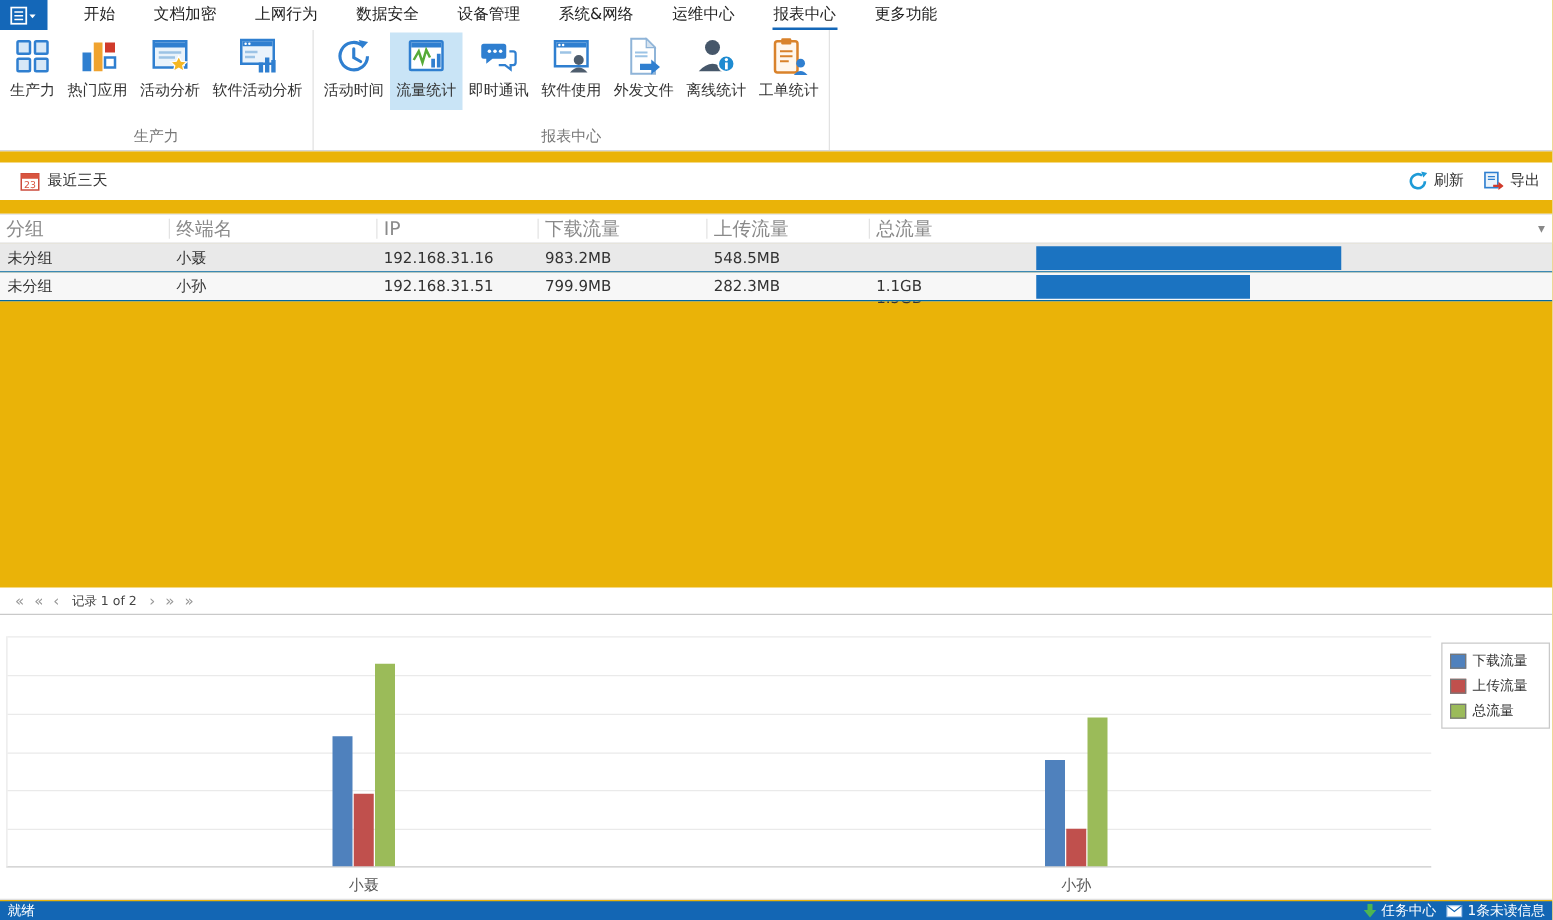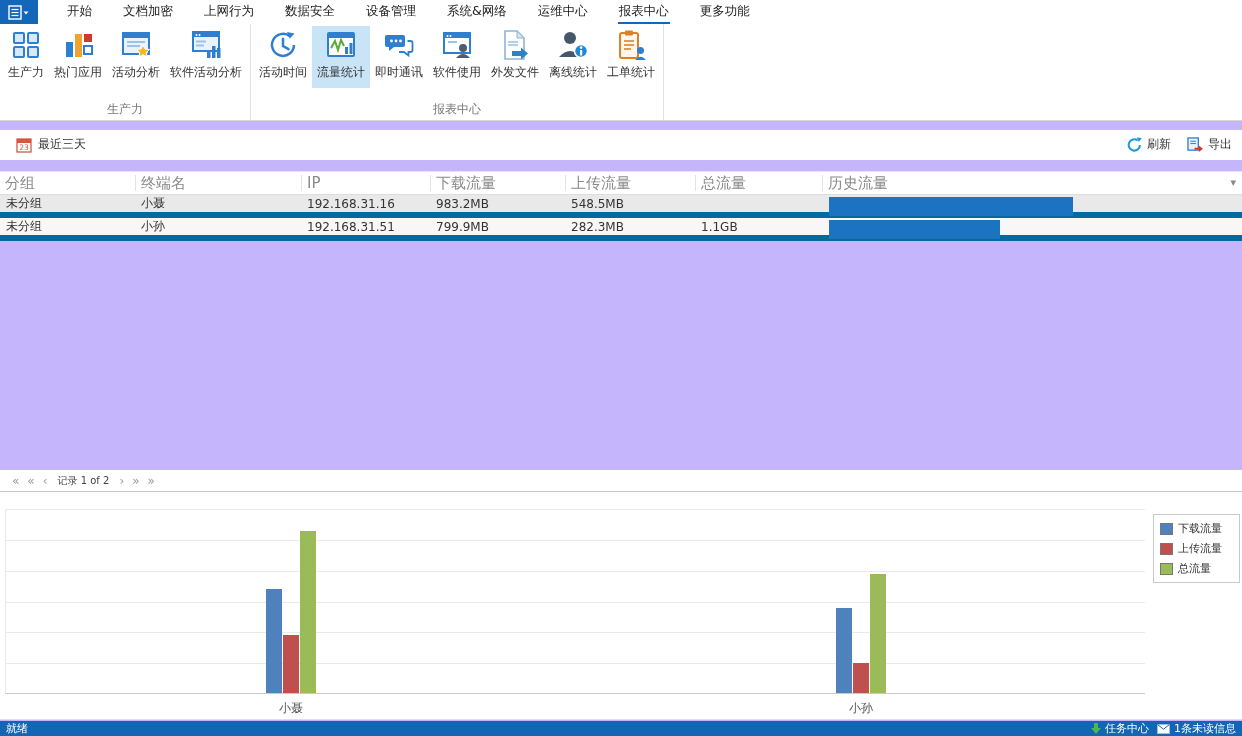--- a/index.html
+++ b/index.html
@@ -1,18 +1,18 @@
 <!DOCTYPE html>
 <html><head>
 <meta charset="utf-8">
 <style>
   * { margin:0; padding:0; box-sizing:border-box; }
   html,body { background:#eee; }
   body { font-family:"DejaVu Sans","Liberation Sans",sans-serif; }
-  #app { position:relative; width:1242px; height:736px; background:#c4b5fd; overflow:hidden; }
+  #app { position:relative; width:1242px; height:736px; background:#eab308; overflow:hidden; }
 
   
   .menubar { position:absolute; top:0; left:0; right:0; height:24px; background:#fff; display:flex; align-items:center; }
   .app-button { width:38px; height:24px; background:#1467b8; display:flex; align-items:center; justify-content:center; cursor:pointer; flex:0 0 auto; }
   .menu-item { margin-left:27px; font-size:12.5px; color:#222; position:relative; padding:2px 2px 3px; cursor:pointer; white-space:nowrap; }
   .menu-item.active::after { content:""; position:absolute; left:1px; right:1px; bottom:-1px; height:2px; background:#1467b8; }
 
   
   .ribbon { position:absolute; top:24px; left:0; right:0; height:97px; background:#fff; border-bottom:1px solid #d6d6d6; display:flex; }
   .ribbon-group { display:flex; flex-direction:column; border-right:1px solid #e2e2e2; padding:0 3px; }
@@ -28,21 +28,21 @@
   .date-filter { position:absolute; left:16px; top:6px; display:flex; align-items:center; gap:6px; font-size:12px; color:#333; cursor:pointer; }
   .toolbar-right { position:absolute; right:10px; top:6px; display:flex; align-items:center; gap:16px; }
   .tool-btn { display:flex; align-items:center; gap:5px; font-size:12px; color:#333; cursor:pointer; }
 
   
   .grid { position:absolute; top:171px; left:0; right:0; }
   .grid-header { position:relative; height:24px; border-top:1px solid #e8e8e8; border-bottom:1px solid #dedede; background:#fff; }
   .grid-col { position:absolute; top:3px; bottom:3px; display:flex; align-items:center; padding-left:5px; font-size:15px; color:#8a8a8a; border-left:1px solid #e3e3e3; }
   .grid-col.first { border-left:none; }
   .header-caret { position:absolute; right:6px; top:4px; font-size:11px; color:#888; cursor:pointer; }
-  .grid-row { position:relative; height:23px; font-size:12px; color:#333; border-bottom:6px solid #0369a1; cursor:pointer; }
+  .grid-row { position:relative; height:23px; font-size:12px; color:#333; border-bottom:1px solid #0369a1; cursor:pointer; }
   .grid-row.selected { background:#e9e9e9; }
   .grid-row.alt { background:#f7f7f7; }
   .grid-cell { position:absolute; top:0; height:100%; display:flex; align-items:center; padding-left:6px; white-space:nowrap; }
   .history-bar { position:absolute; left:829px; top:2px; height:19px; background:#1b73c1; }
 
   
   .pagination { position:absolute; top:470px; left:0; right:0; height:22px; border-bottom:1px solid #c9c9c9; display:flex; align-items:center; padding-left:8px; background:#fff; }
   .pg-btn { color:#9a9a9a; font-size:12px; cursor:pointer; padding:0 4px; }
   .pg-label { font-size:10px; color:#444; padding:0 6px; }
 
@@ -250,21 +250,20 @@
   </div>
 
   <div class="grid">
     <div class="grid-header">
       <div class="grid-col first" style="left:0; width:135px;">分组</div>
       <div class="grid-col" style="left:135px; width:166px;">终端名</div>
       <div class="grid-col" style="left:301px; width:129px;">IP</div>
       <div class="grid-col" style="left:430px; width:135px;">下载流量</div>
       <div class="grid-col" style="left:565px; width:130px;">上传流量</div>
       <div class="grid-col" style="left:695px; width:127px;">总流量</div>
-      <div class="grid-col" style="left:822px; width:400px;">历史流量</div>
       <div class="header-caret">▾</div>
     </div>
 
     <div class="grid-row selected">
       <div class="grid-cell" style="left:0; width:135px;">未分组</div>
       <div class="grid-cell" style="left:135px; width:166px;">小聂</div>
       <div class="grid-cell" style="left:301px; width:129px;">192.168.31.16</div>
       <div class="grid-cell" style="left:430px; width:135px;">983.2MB</div>
       <div class="grid-cell" style="left:565px; width:130px;">548.5MB</div>
       <div class="grid-cell" style="left:695px; width:127px;margin-top:32px;">1.5GB</div>

